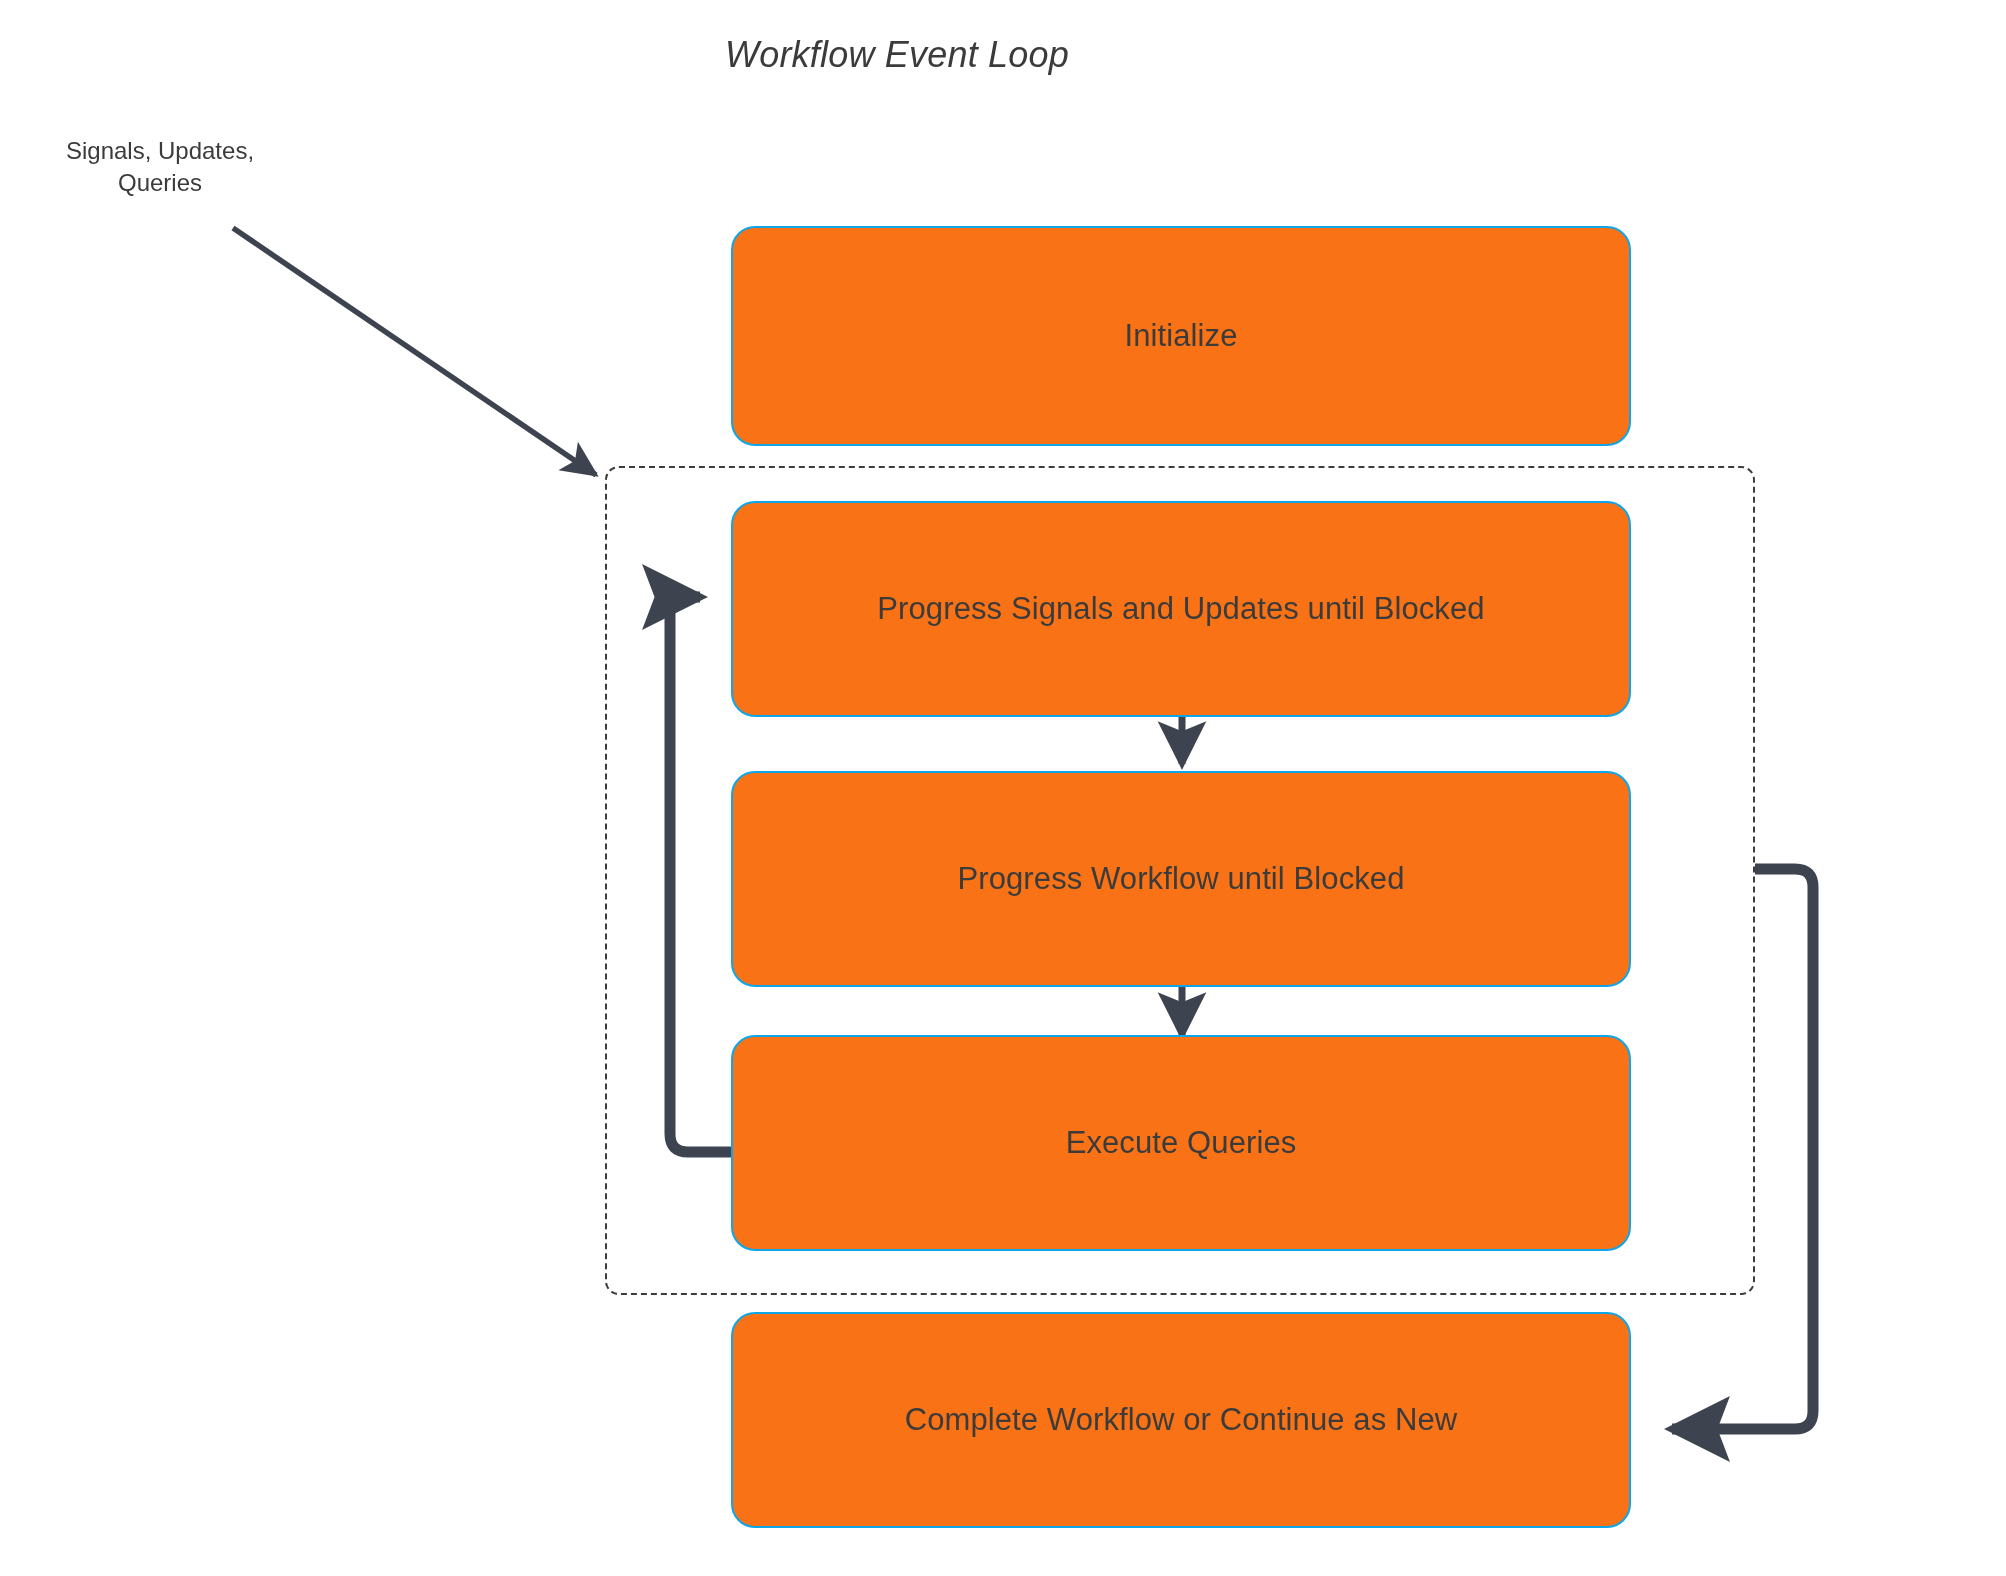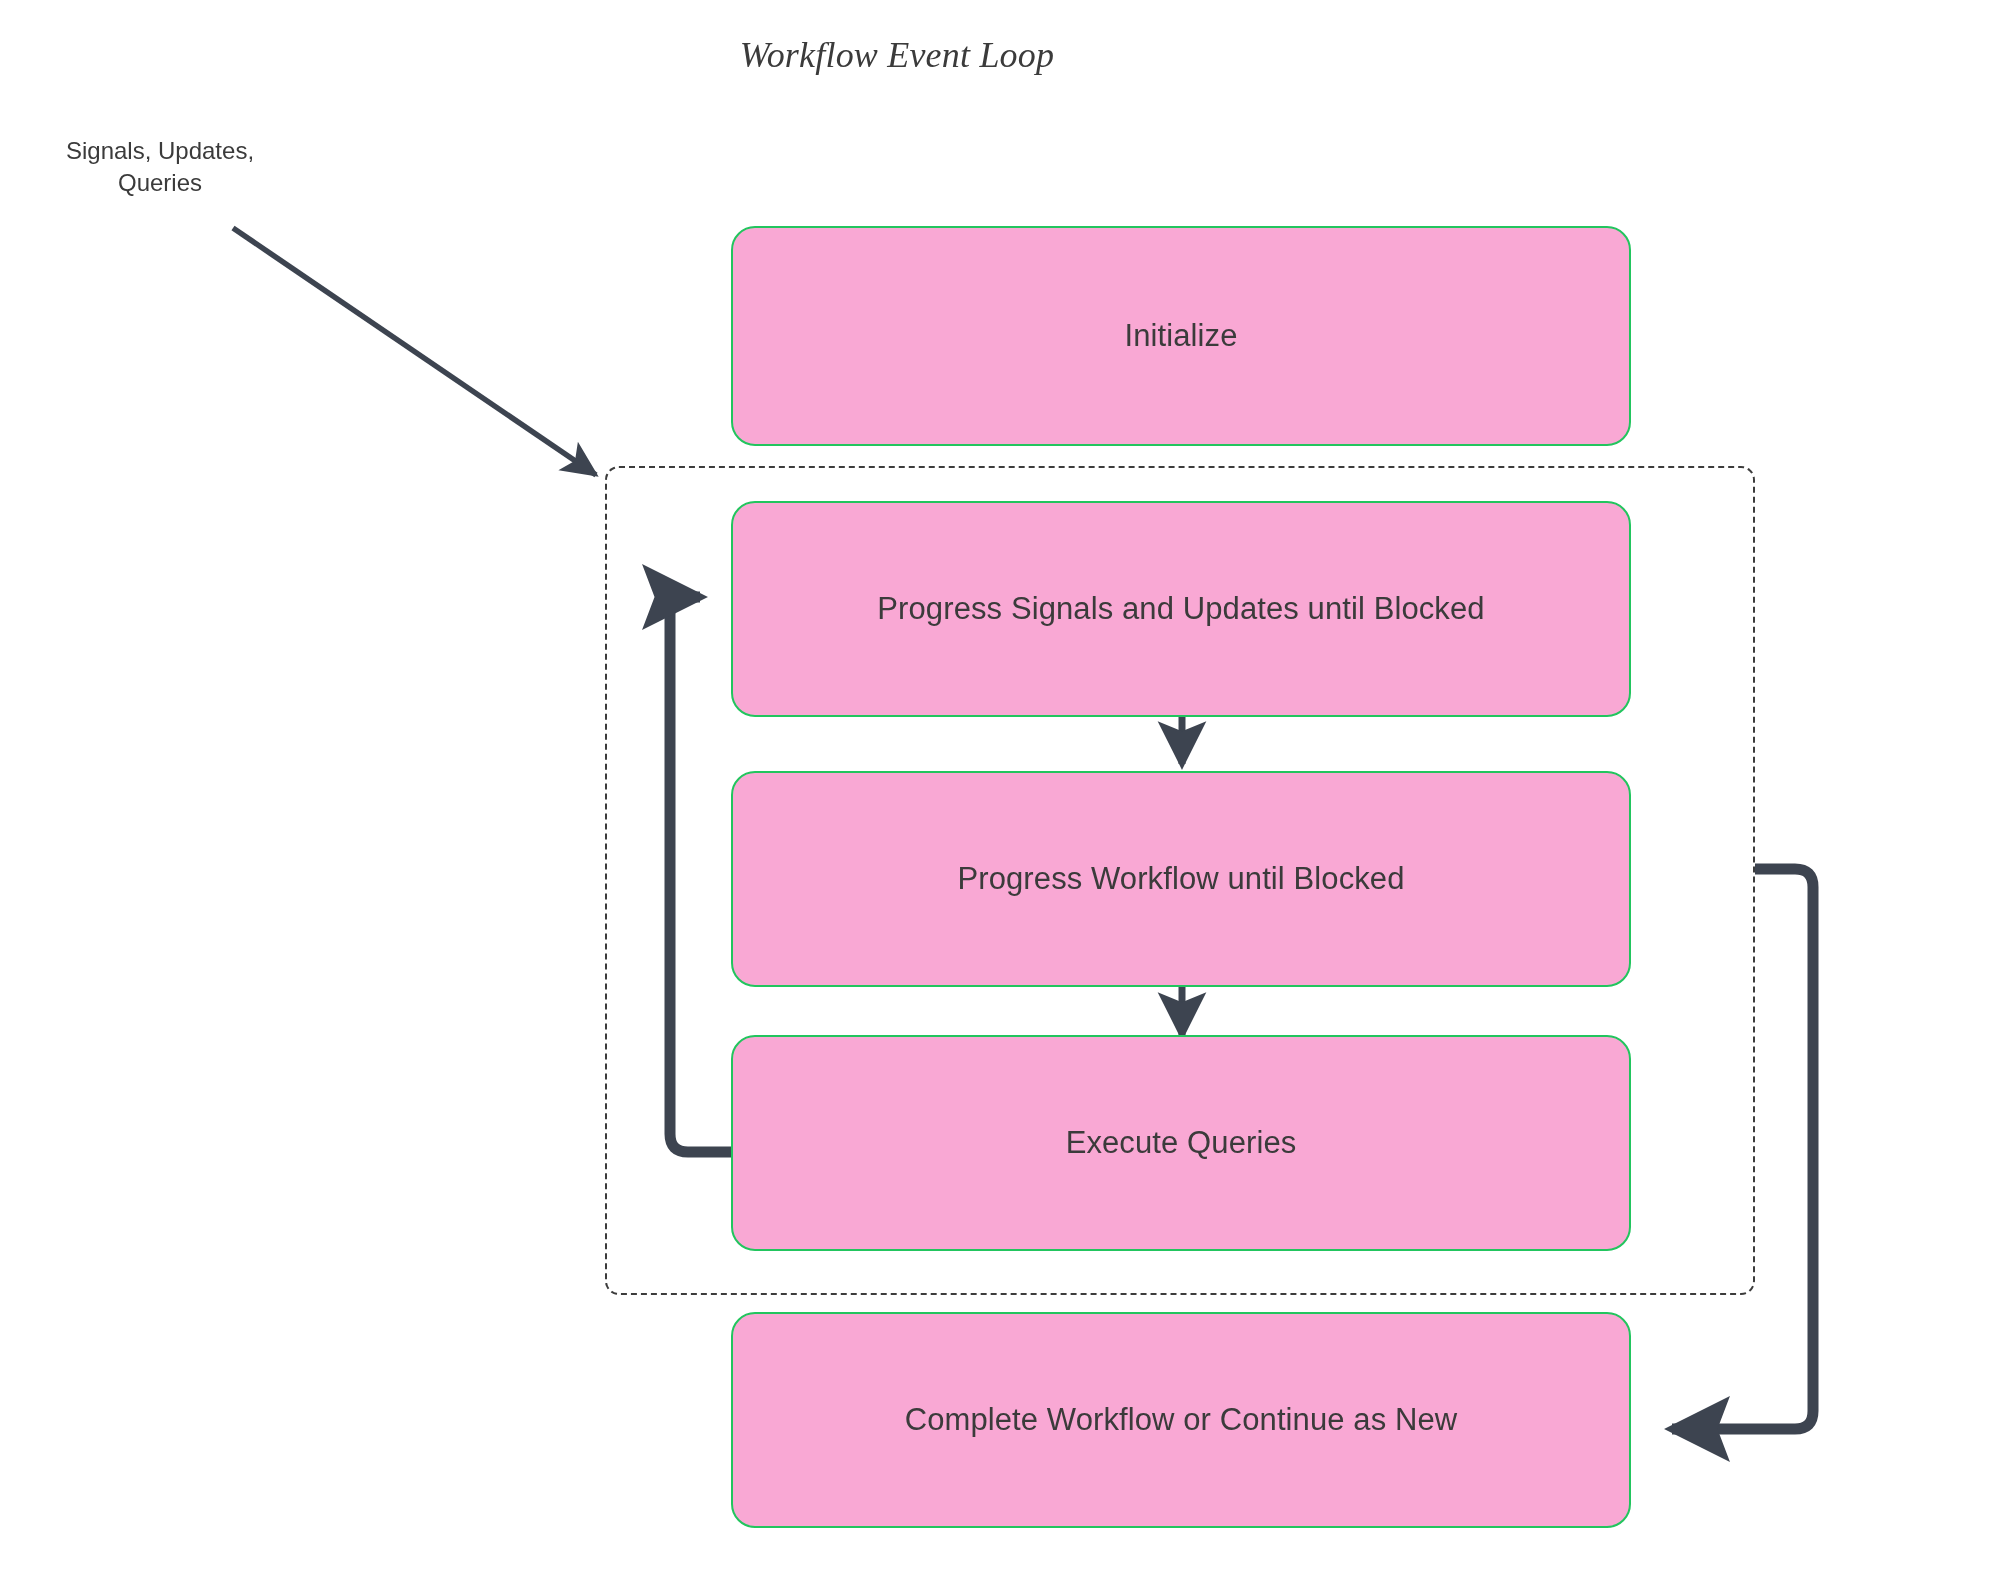--- a/index.html
+++ b/index.html
@@ -21,23 +21,23 @@
   #diagram-svg {
     position: absolute;
     left: 0;
     top: 0;
     width: 2006px;
     height: 1576px;
   }
   .node-box {
     position: absolute;
     box-sizing: border-box;
-    border: 2px solid #22c55e;
+    border: 2px solid #0ea5e9;
     border-radius: 24px;
-    background: #f9a8d4;
+    background: #f97316;
     display: flex;
     align-items: center;
     justify-content: center;
   }
   .node-label {
     font-family: "Liberation Sans", sans-serif;
     font-size: 31px;
     color: #3b3b3b;
     line-height: 1.25;
     text-align: center;
@@ -50,21 +50,21 @@
     border: 2.5px dashed #3c3c3c;
     border-radius: 14px;
     background: transparent;
   }
   #diagram-title {
     position: absolute;
     left: 0;
     top: 34px;
     width: 1794px;
     text-align: center;
-    font-family: Liberation Serif, serif;
+    font-family: Liberation Sans, sans-serif;
     font-style: italic;
     font-size: 36px;
     color: #3b3b3b;
     letter-spacing: 0.2px;
   }
   #external-input-label {
     position: absolute;
     left: 10px;
     top: 135px;
     width: 300px;

